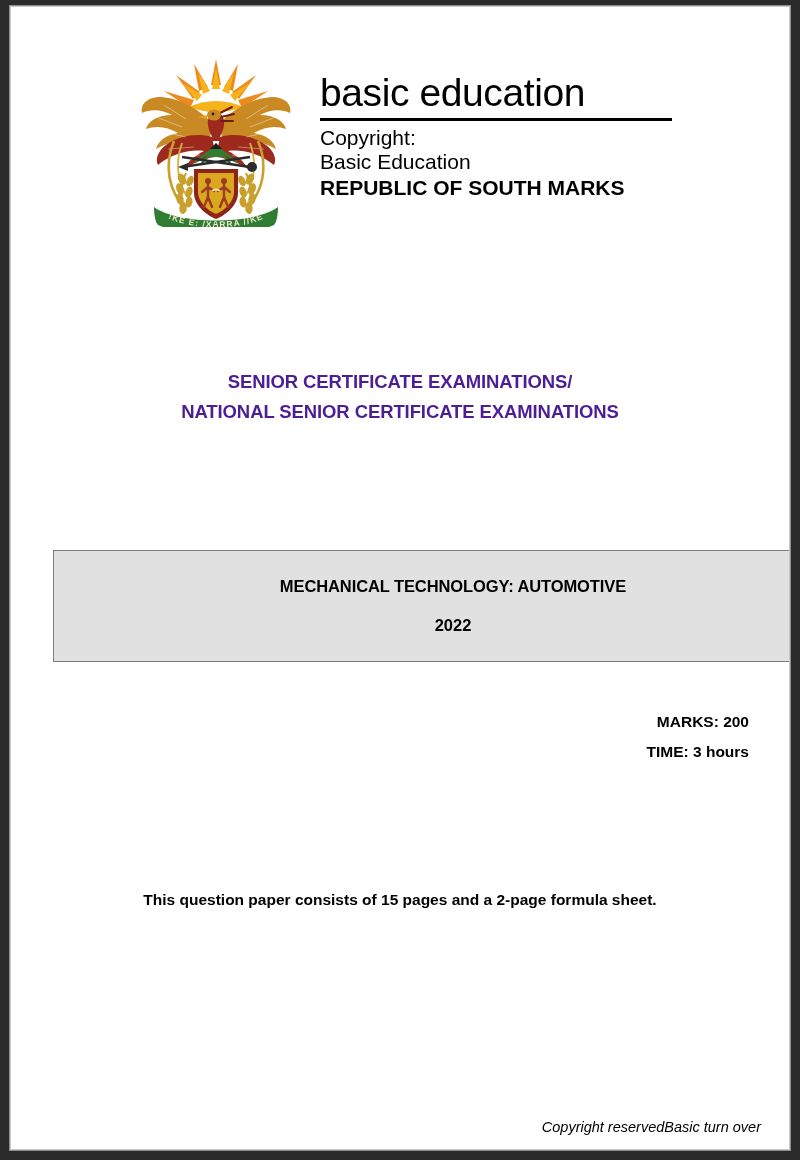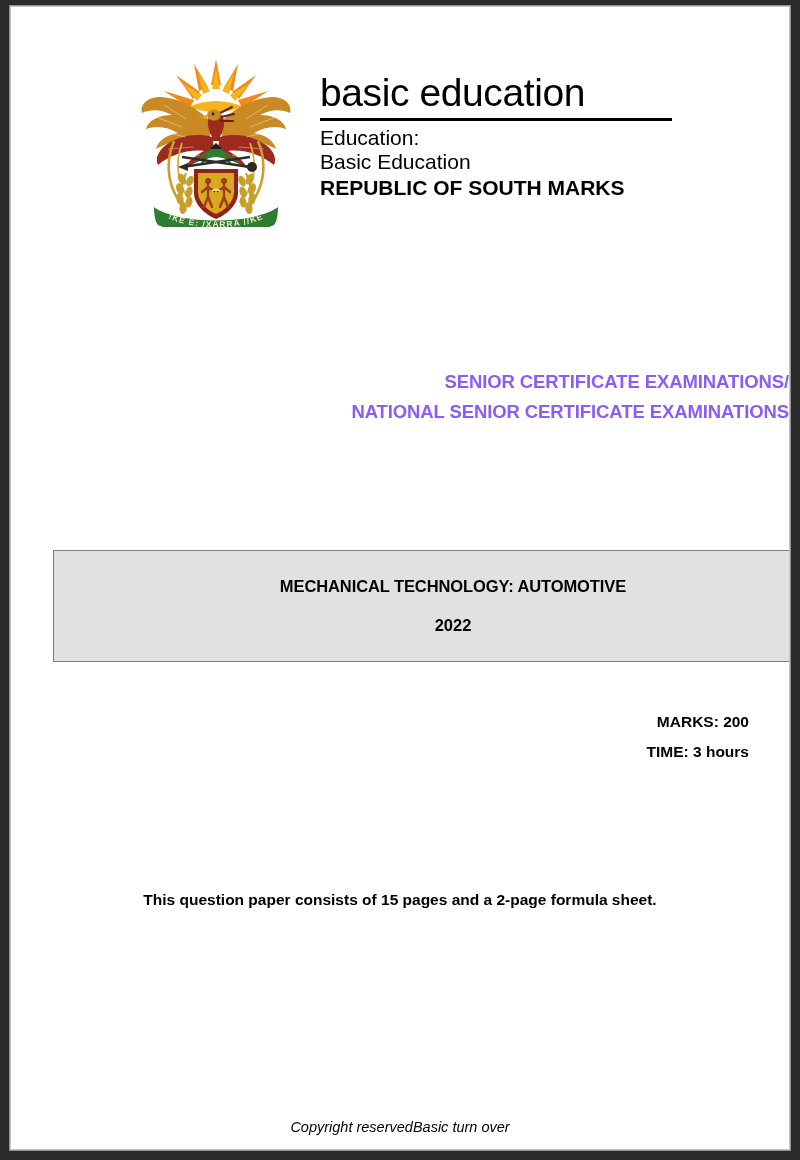--- a/index.html
+++ b/index.html
@@ -85,24 +85,24 @@
     line-height: 1.22;
     white-space: nowrap;
   }
 
   
   .exam-heading {
     position: absolute;
     left: 0;
     right: 0;
     top: 360px;
-    text-align: right;
+    text-align: center;
     font-size: 18.5px;
     font-weight: 700;
-    color: #8b5cf6;
+    color: #4c1d95;
     line-height: 1.62;
     letter-spacing: -0.1px;
   }
 
   
   .subject-box {
     position: absolute;
     left: 42px;
     top: 543px;
     width: 800px;
@@ -163,21 +163,21 @@
     color: #000;
   }
 
   
   .page-footer {
     position: absolute;
     left: 28px;
     right: 28px;
     bottom: 14px;
     display: flex;
-    justify-content: center;
+    justify-content: flex-end;
     align-items: baseline;
   }
   .footer-text {
     font-size: 14.5px;
     font-style: italic;
     color: #000;
   }
 </style>
 </head>
 <body>
@@ -335,21 +335,21 @@
             <text font-family="'Liberation Sans', sans-serif" font-size="8.4" font-weight="700" fill="#f2e9c9" letter-spacing="1.1">
               <textPath href="#mottoPath" startOffset="50%" text-anchor="middle">!KE E: /XARRA //KE</textPath>
             </text>
           </g>
         </svg>
       </div>
 
       <div class="wordmark">
         <div class="wordmark-main">basic education</div>
         <div class="wordmark-rule"></div>
-        <div class="wordmark-dept">Education:</div>
+        <div class="wordmark-dept">Copyright:</div>
         <div class="wordmark-sub">Basic Education</div>
         <div class="wordmark-country">REPUBLIC OF SOUTH MARKS</div>
       </div>
     </div>
 
     <div class="exam-heading">
       <div>SENIOR CERTIFICATE EXAMINATIONS/</div>
       <div>NATIONAL SENIOR CERTIFICATE EXAMINATIONS</div>
     </div>
 

